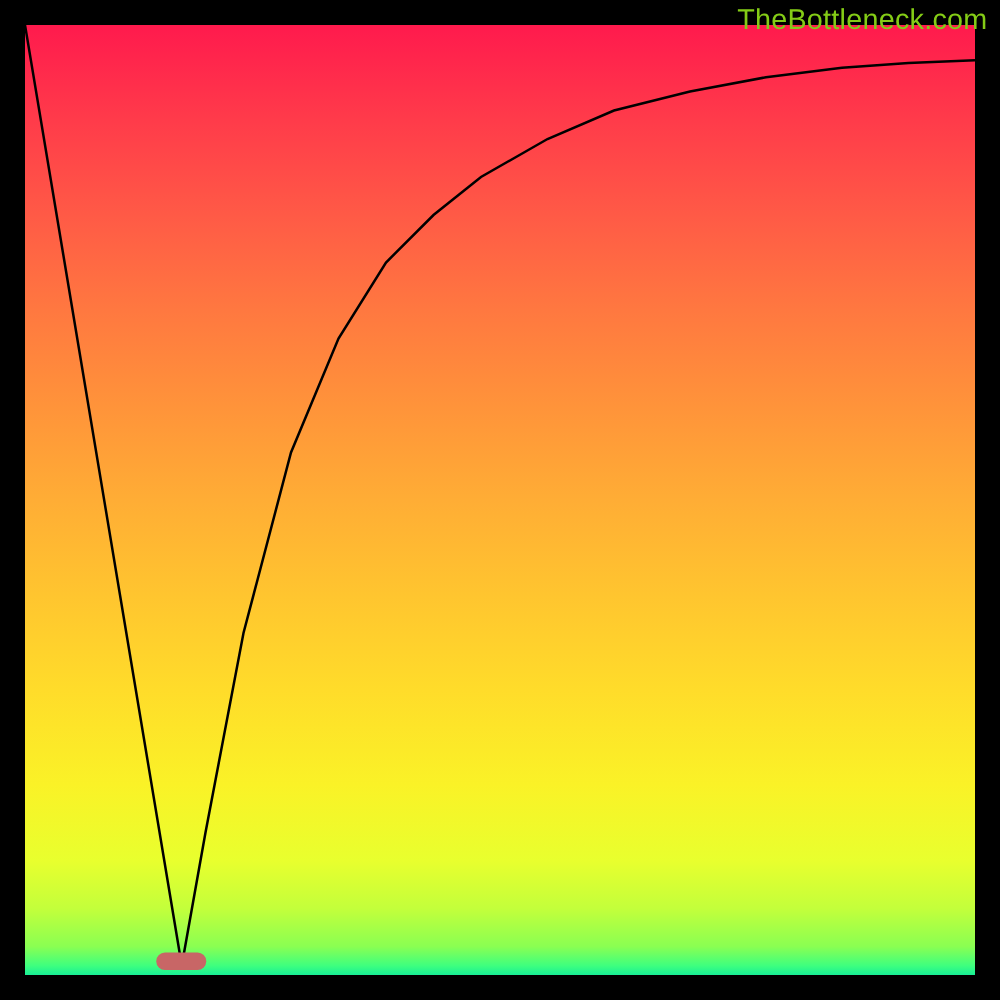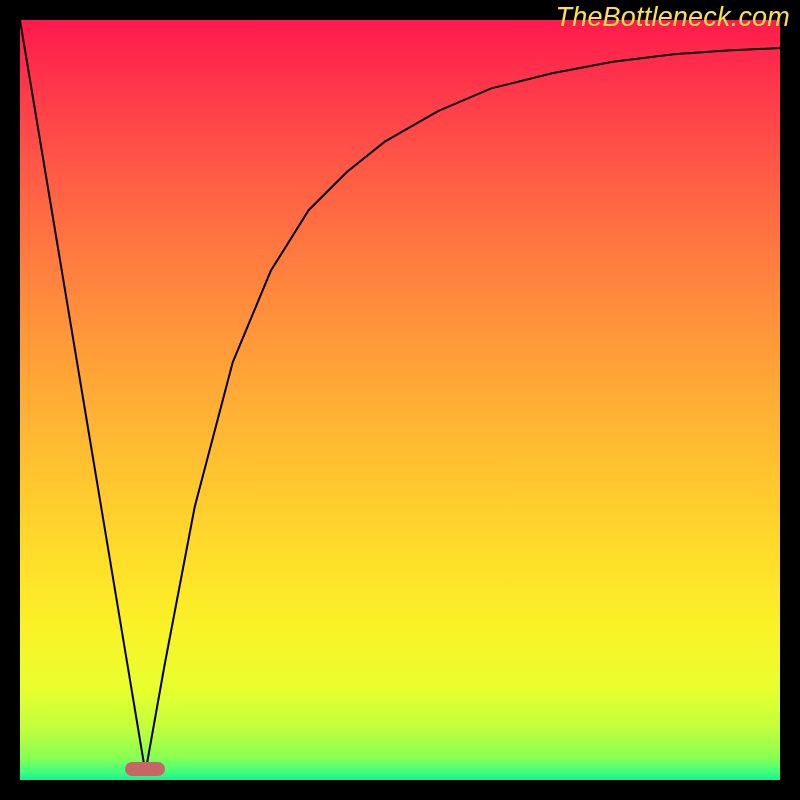--- a/index.html
+++ b/index.html
@@ -53,25 +53,24 @@
     position: absolute;
     width: 40px;
     height: 14px;
     background: #c86666;
     border-radius: 7px;
   }
   .watermark {
     position: absolute;
     top: 2px;
     right: 10px;
-    color: #fde047;
-    font-size: 27px;
+    color: #84cc16;
+    font-size: 23px;
     font-weight: 500;
     letter-spacing: 0.2px;
-    font-style: italic;
   }
 </style>
 </head>
 <body>
 
 <div class="frame">
 
   <div class="plot">
     <div class="gradient"></div>
 

